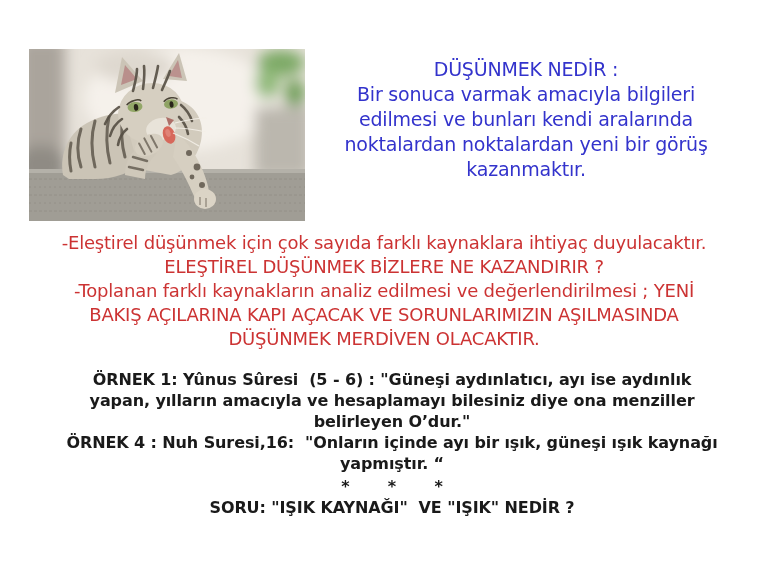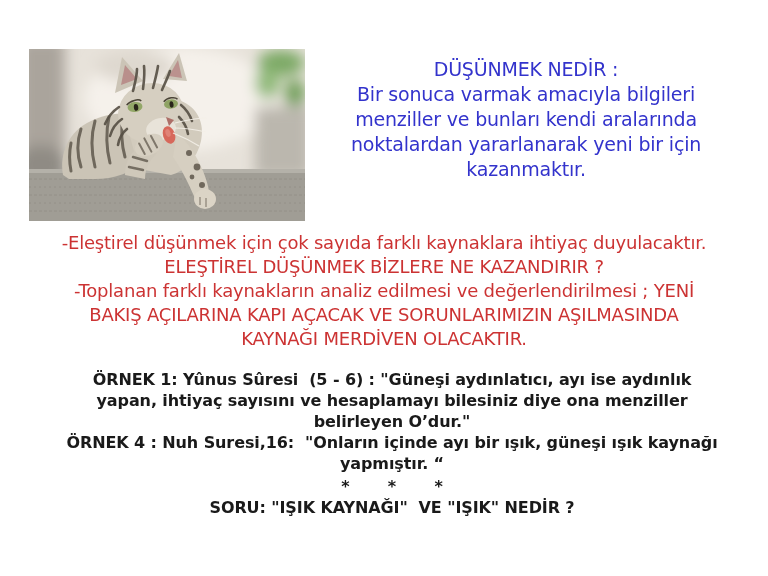--- a/index.html
+++ b/index.html
@@ -167,36 +167,36 @@
         <path d="M146,74 C158,71 168,69 178,69"></path>
         <path d="M146,79 C158,79 168,81 177,83"></path>
         <path d="M144,84 C154,88 162,92 170,97"></path>
       </g>
     </g>
   </svg>
 
   <div class="text-block thinking-block" style="color: rgb(51, 51, 204);">
     <div class="line">DÜŞÜNMEK NEDİR :</div>
     <div class="line">Bir sonuca varmak amacıyla bilgileri</div>
-    <div class="line">menziller ve bunları kendi aralarında</div>
-    <div class="line">noktalardan yararlanarak yeni bir için</div>
+    <div class="line">edilmesi ve bunları kendi aralarında</div>
+    <div class="line">noktalardan noktalardan yeni bir görüş</div>
     <div class="line">kazanmaktır.</div>
   </div>
 
   <div class="text-block critical-block" style="color: rgb(204, 51, 51);">
     <div class="line">-Eleştirel düşünmek için çok sayıda farklı kaynaklara ihtiyaç duyulacaktır.</div>
     <div class="line">ELEŞTİREL DÜŞÜNMEK BİZLERE NE KAZANDIRIR ?</div>
     <div class="line">-Toplanan farklı kaynakların analiz edilmesi ve değerlendirilmesi ; YENİ</div>
     <div class="line">BAKIŞ AÇILARINA KAPI AÇACAK VE SORUNLARIMIZIN AŞILMASINDA</div>
-    <div class="line">KAYNAĞI MERDİVEN OLACAKTIR.</div>
+    <div class="line">DÜŞÜNMEK MERDİVEN OLACAKTIR.</div>
   </div>
 
   <div class="text-block examples-block" style="color: rgb(26, 26, 26);">
     <div class="line">ÖRNEK 1: Yûnus Sûresi  (5 - 6) : "Güneşi aydınlatıcı, ayı ise aydınlık</div>
-    <div class="line">yapan, ihtiyaç sayısını ve hesaplamayı bilesiniz diye ona menziller</div>
+    <div class="line">yapan, yılların amacıyla ve hesaplamayı bilesiniz diye ona menziller</div>
     <div class="line">belirleyen O’dur."</div>
     <div class="line">ÖRNEK 4 : Nuh Suresi,16:  "Onların içinde ayı bir ışık, güneşi ışık kaynağı</div>
     <div class="line">yapmıştır. “</div>
     <div class="line separator">*       *       *</div>
     <div class="line">SORU: "IŞIK KAYNAĞI"  VE "IŞIK" NEDİR ?</div>
   </div>
 
 </div>
 
 </body></html>

